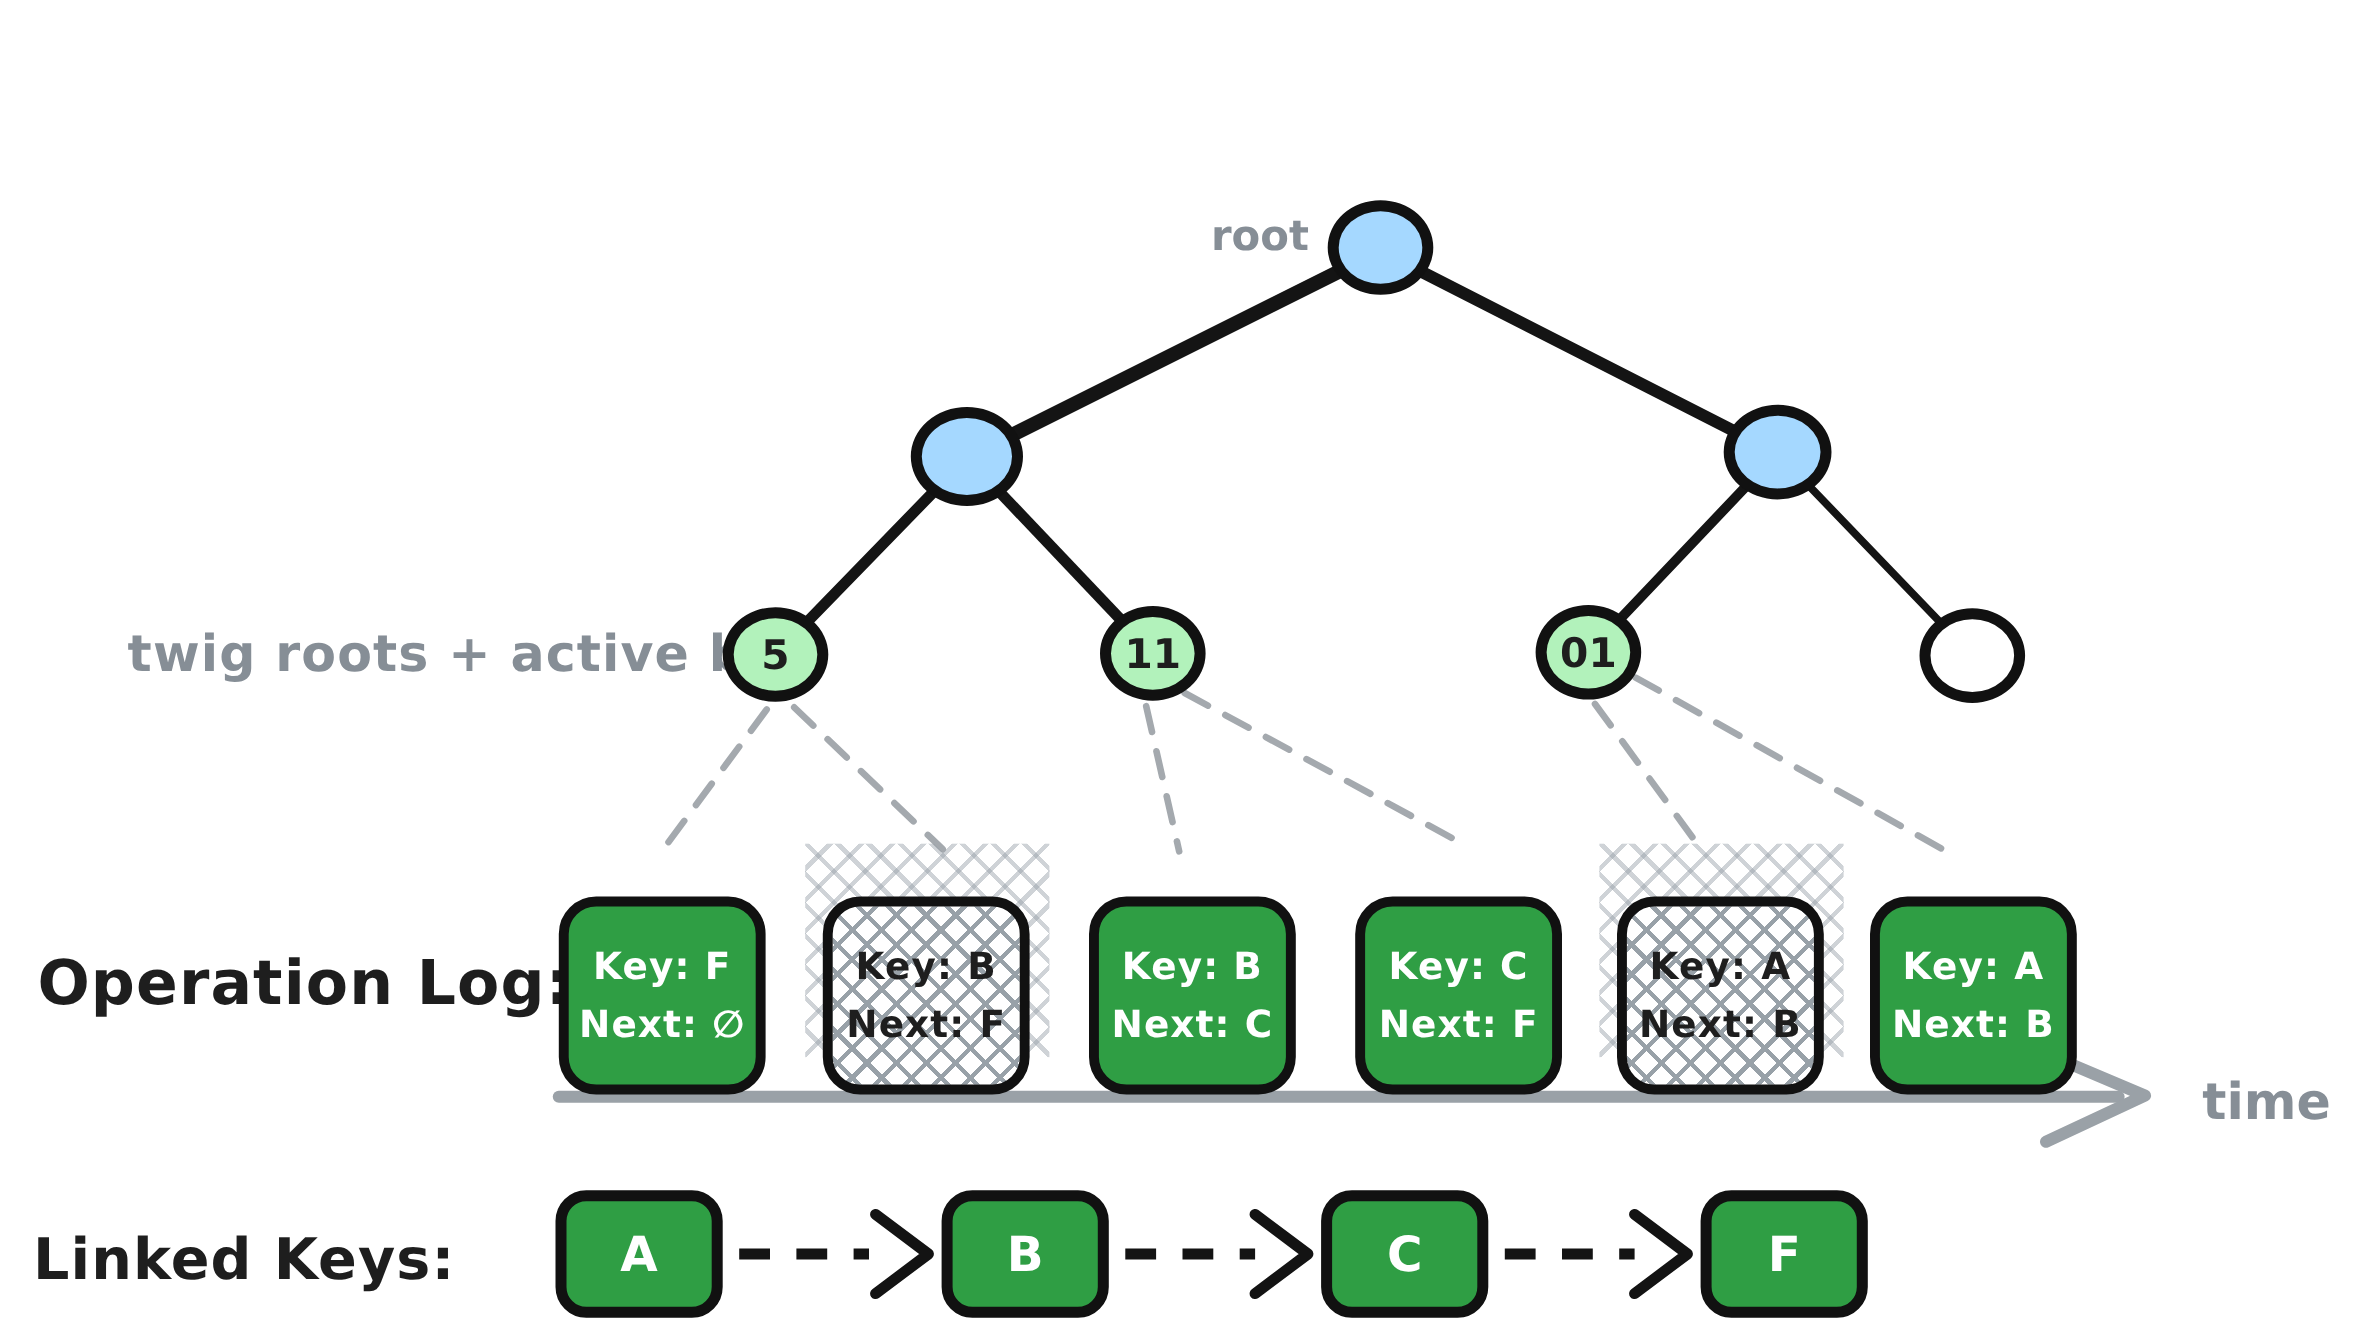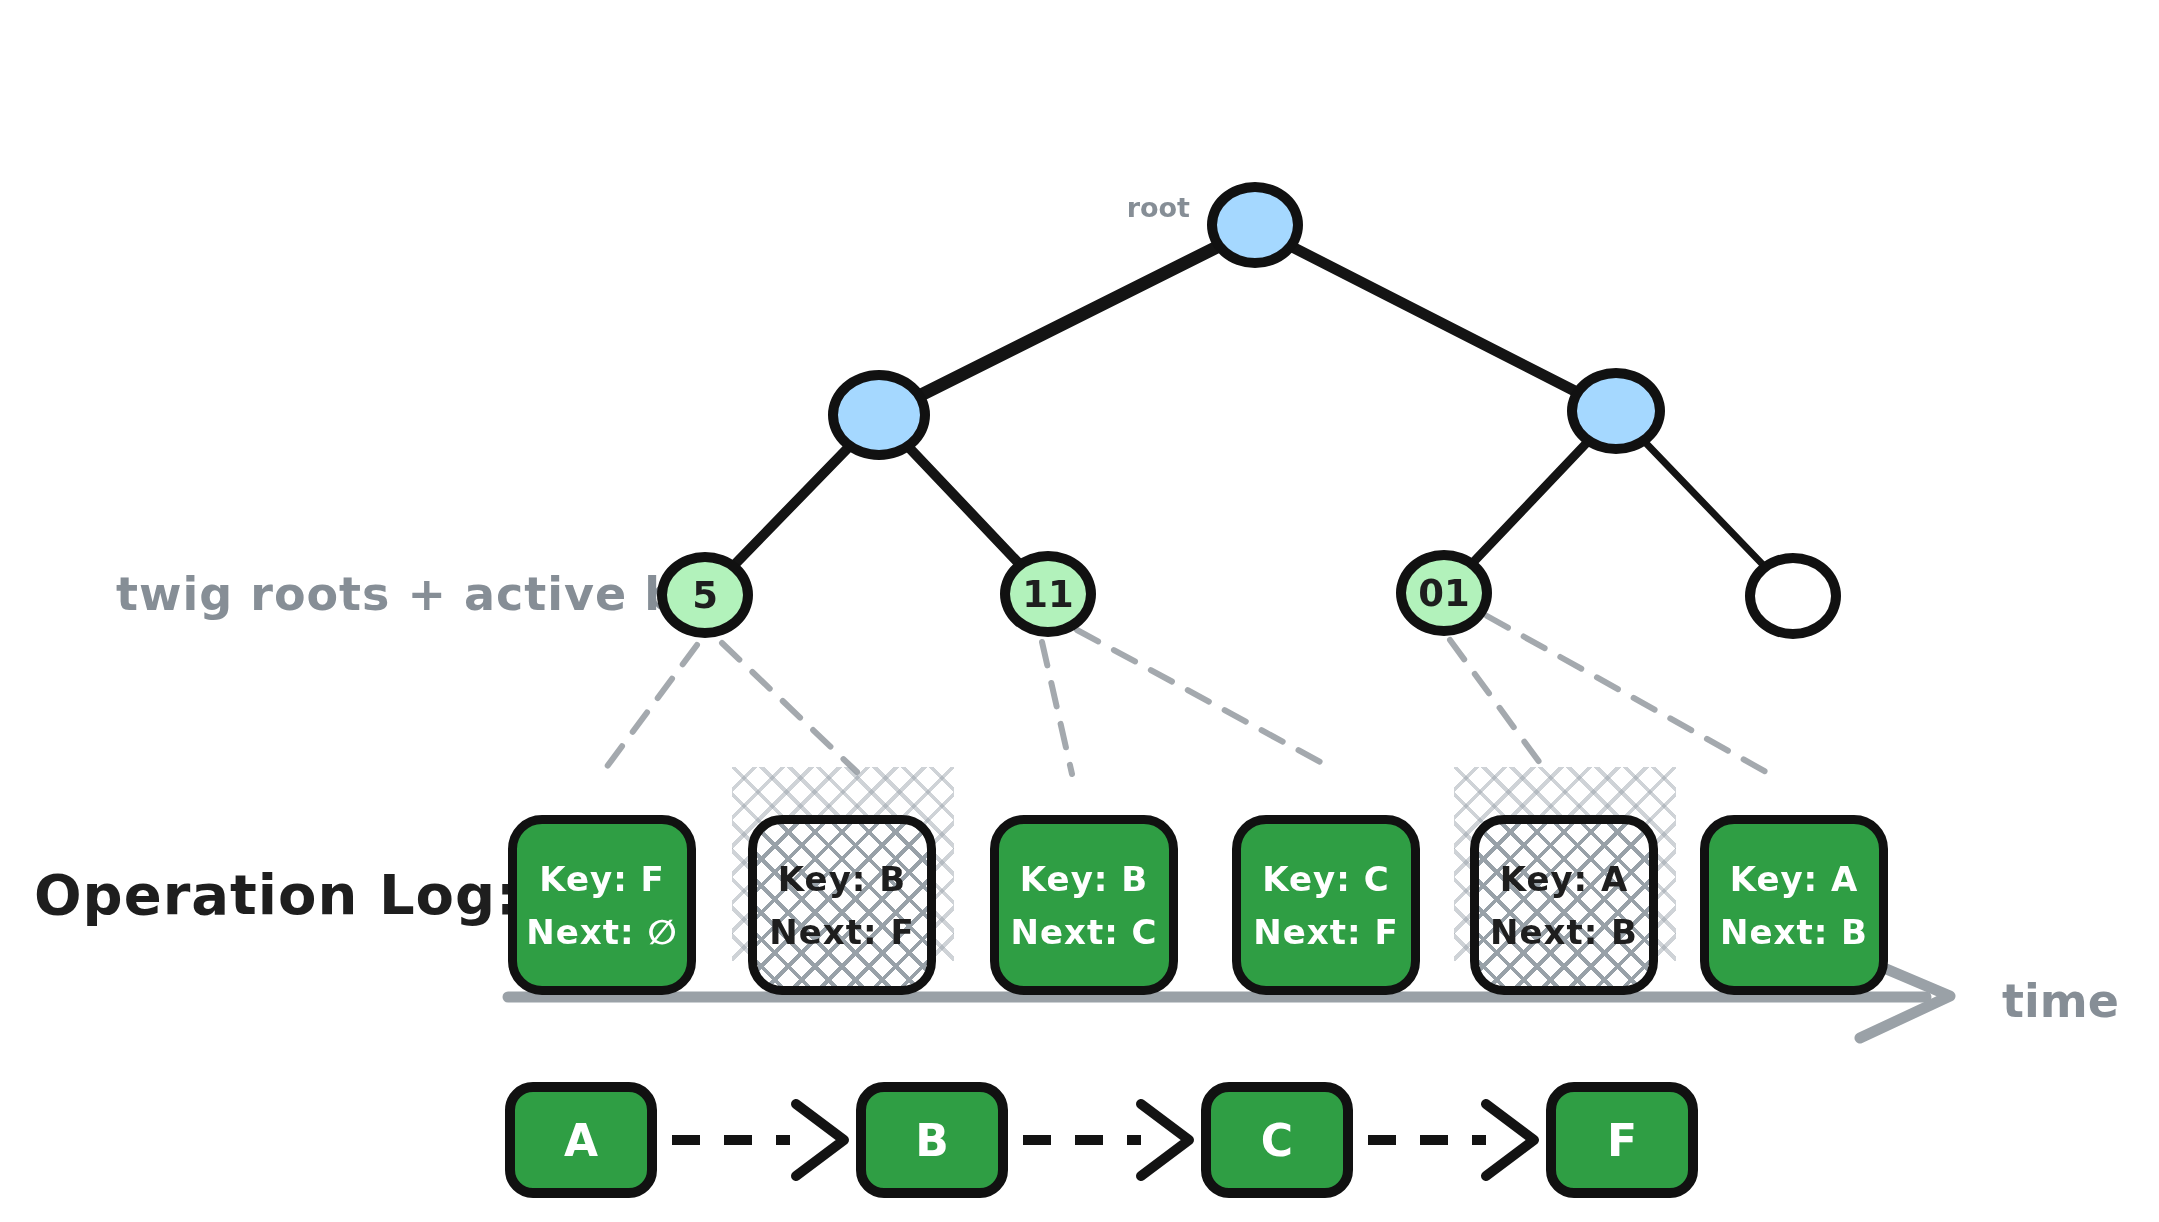--- a/index.html
+++ b/index.html
@@ -12,21 +12,21 @@
     overflow:hidden;
   }
   svg.layer{position:absolute;left:0;top:0;width:2159px;height:1222px;}
 
   .title{
     position:absolute;left:1031px;top:22px;width:400px;
     text-align:center;font-size:76px;font-weight:700;letter-spacing:3px;
     color:#1e1e1e;
   }
   .glabel{position:absolute;color:#868e96;font-weight:600;}
-  .root-label{left:1040px;top:192px;width:150px;text-align:right;font-size:27px;}
+  .root-label{left:1040px;top:192px;width:150px;text-align:right;font-size:38px;}
   .twig-label{left:116px;top:567px;font-size:46px;letter-spacing:1px;}
   .time-label{left:2002px;top:974px;font-size:46px;}
 
   .ink-label{position:absolute;color:#1e1e1e;font-weight:600;}
   .oplog-label{left:34px;top:862px;font-size:56px;letter-spacing:1px;}
   .linked-label{left:30px;top:1116px;font-size:52px;letter-spacing:1px;}
 
   .node{
     position:absolute;border:10px solid #111111;border-radius:50%;
     box-sizing:border-box;display:flex;align-items:center;justify-content:center;
@@ -102,20 +102,21 @@
       <line x1="1368" y1="1140" x2="1486" y2="1140" stroke-width="10" stroke-dasharray="28 24"></line>
       <polyline points="1486,1104 1534,1140 1486,1176" stroke-width="10" stroke-linecap="round" stroke-linejoin="round"></polyline>
     </g>
   </svg>
 
   <div class="glabel root-label">root</div>
   <div class="glabel twig-label">twig roots + active bits</div>
   <div class="glabel time-label">time</div>
 
   <div class="ink-label oplog-label">Operation Log:</div>
+  <div class="ink-label linked-label">Linked Keys:</div>
 
   <div class="node blue" style="left:1207px;top:182px;width:96px;height:86px;"></div>
   <div class="node blue" style="left:828px;top:370px;width:102px;height:90px;"></div>
   <div class="node blue" style="left:1567px;top:368px;width:98px;height:86px;"></div>
   <div class="node green" style="left:657px;top:552px;width:96px;height:86px;">
     <span>5</span>
   </div>
   <div class="node green" style="left:1000px;top:551px;width:96px;height:86px;">
     <span>11</span>
   </div>

